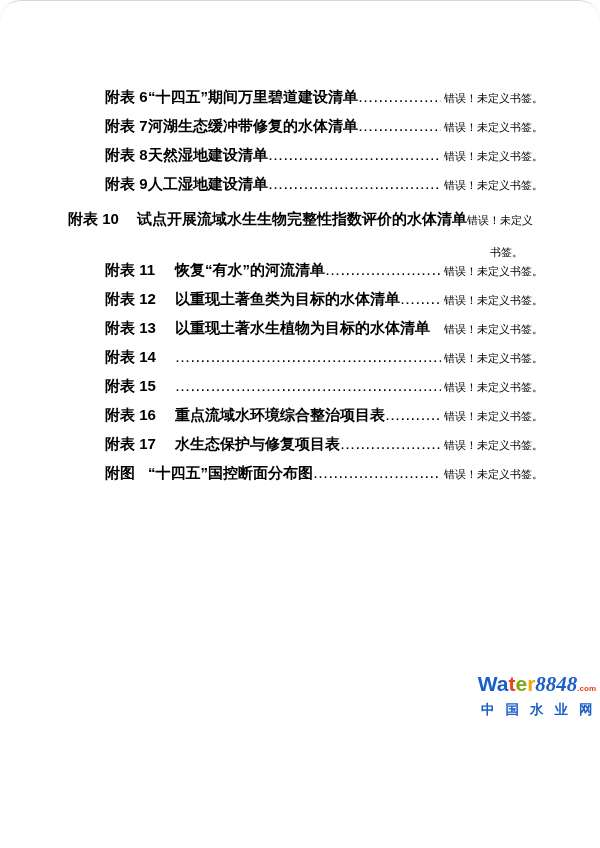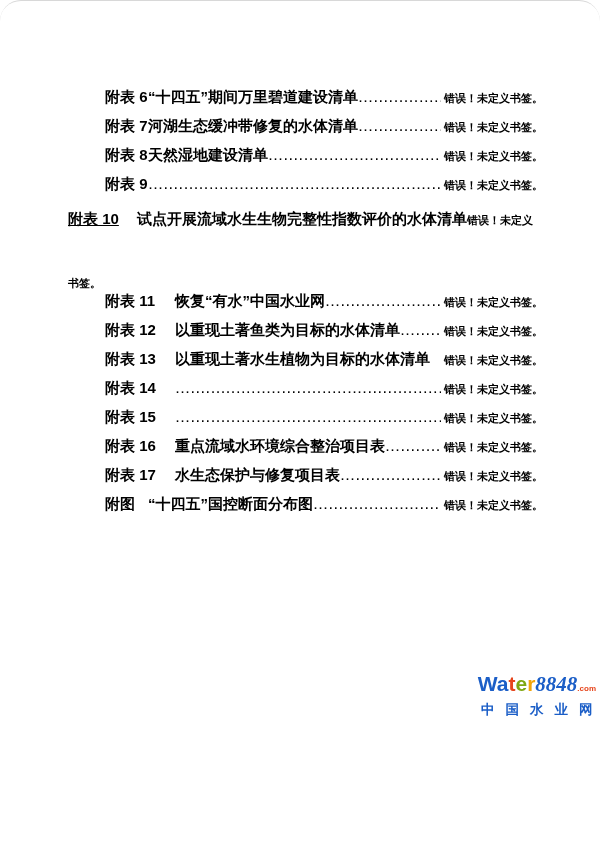--- a/index.html
+++ b/index.html
@@ -41,35 +41,34 @@
     min-width: 0;
   }
   .toc-dots::after {
     content: "....................................................................................";
   }
   .toc-dots.empty::after { content: ""; }
   .toc-error {
     flex: 0 0 auto;
     font-family: "Liberation Serif", serif;
     font-size: 11px;
-    font-weight: bold;
+    font-weight: normal;
   }
   
   .toc-entry-wrapped { margin: 6px 0 -6px -37px; }
   .toc-entry-wrapped .toc-row { height: 28.9px; }
-  .toc-entry-wrapped .toc-label { flex-basis: 69px; text-decoration: underline; }
+  .toc-entry-wrapped .toc-label { flex-basis: 69px; }
   .toc-wrapline {
     height: 28.9px;
     line-height: 28.9px;
-    text-align: left;
+    text-align: right;
     padding-right: 20px;
     font-family: "Liberation Serif", serif;
     font-size: 11px;
     font-weight: bold;
-    margin-top: 31px;
   }
   
   .watermark {
     position: absolute;
     right: 4px;
     bottom: 9px;
     text-align: center;
   }
   .brand {
     white-space: nowrap;
@@ -126,38 +125,39 @@
 
     <div class="toc-row">
       <span class="toc-label">附表 8</span>
       <span class="toc-title">天然湿地建设清单</span>
       <span class="toc-dots"></span>
       <span class="toc-error">错误！未定义书签。</span>
     </div>
 
     <div class="toc-row">
       <span class="toc-label">附表 9</span>
+      <span class="toc-title">人工湿地建设清单</span>
       <span class="toc-dots"></span>
       <span class="toc-error">错误！未定义书签。</span>
     </div>
 
     <div class="toc-entry-wrapped">
       <div class="toc-row">
         <span class="toc-label">附表 10</span>
         <span class="toc-title">试点开展流域水生生物完整性指数评价的水体清单</span>
         <span class="toc-error">错误！未定义</span>
       </div>
       <div class="toc-wrapline">
         <span class="toc-error">书签。</span>
       </div>
     </div>
 
     <div class="toc-row">
       <span class="toc-label wide">附表 11</span>
-      <span class="toc-title">恢复“有水”中国水业网</span>
+      <span class="toc-title">恢复“有水”的河流清单</span>
       <span class="toc-dots"></span>
       <span class="toc-error">错误！未定义书签。</span>
     </div>
 
     <div class="toc-row">
       <span class="toc-label wide">附表 12</span>
       <span class="toc-title">以重现土著鱼类为目标的水体清单</span>
       <span class="toc-dots"></span>
       <span class="toc-error">错误！未定义书签。</span>
     </div>

